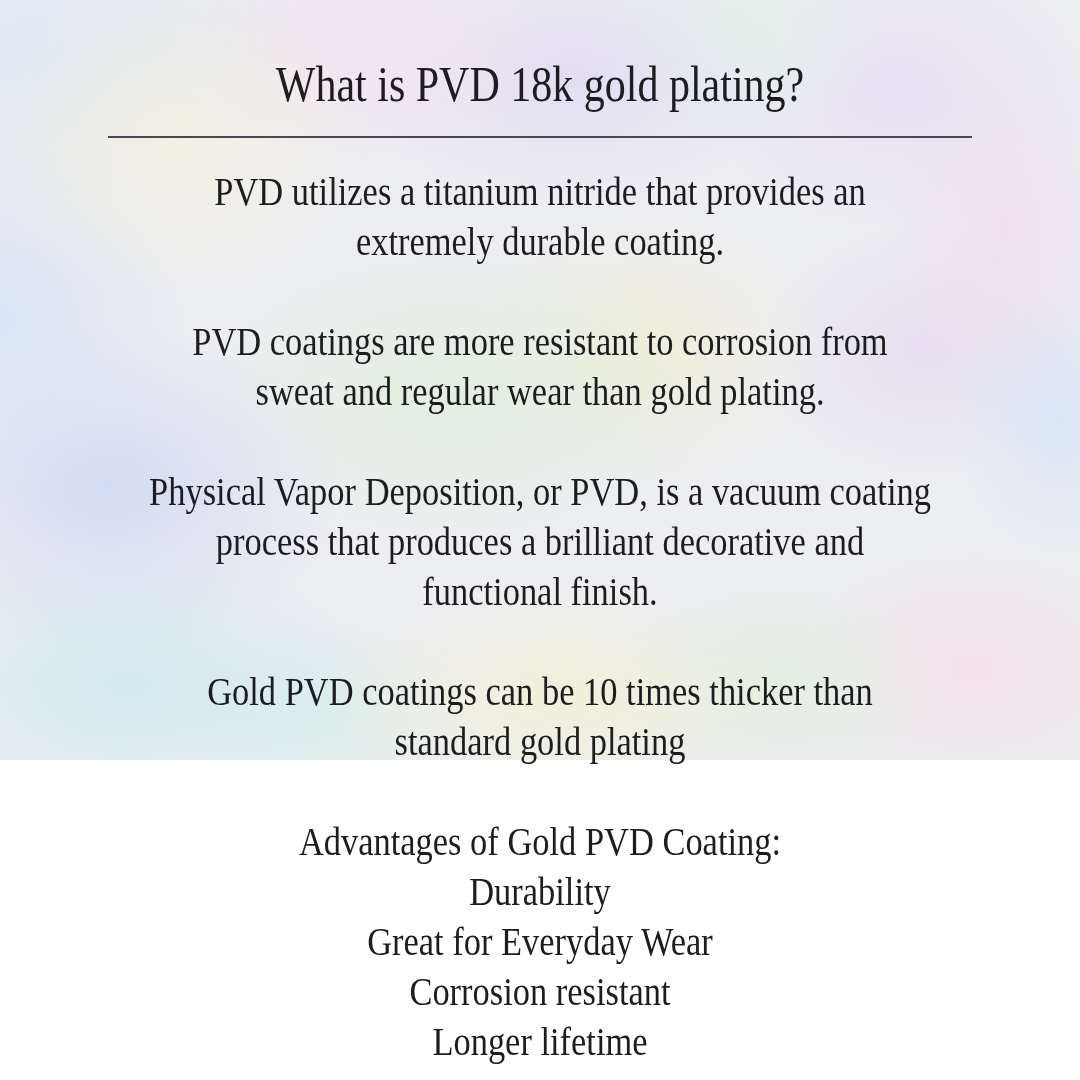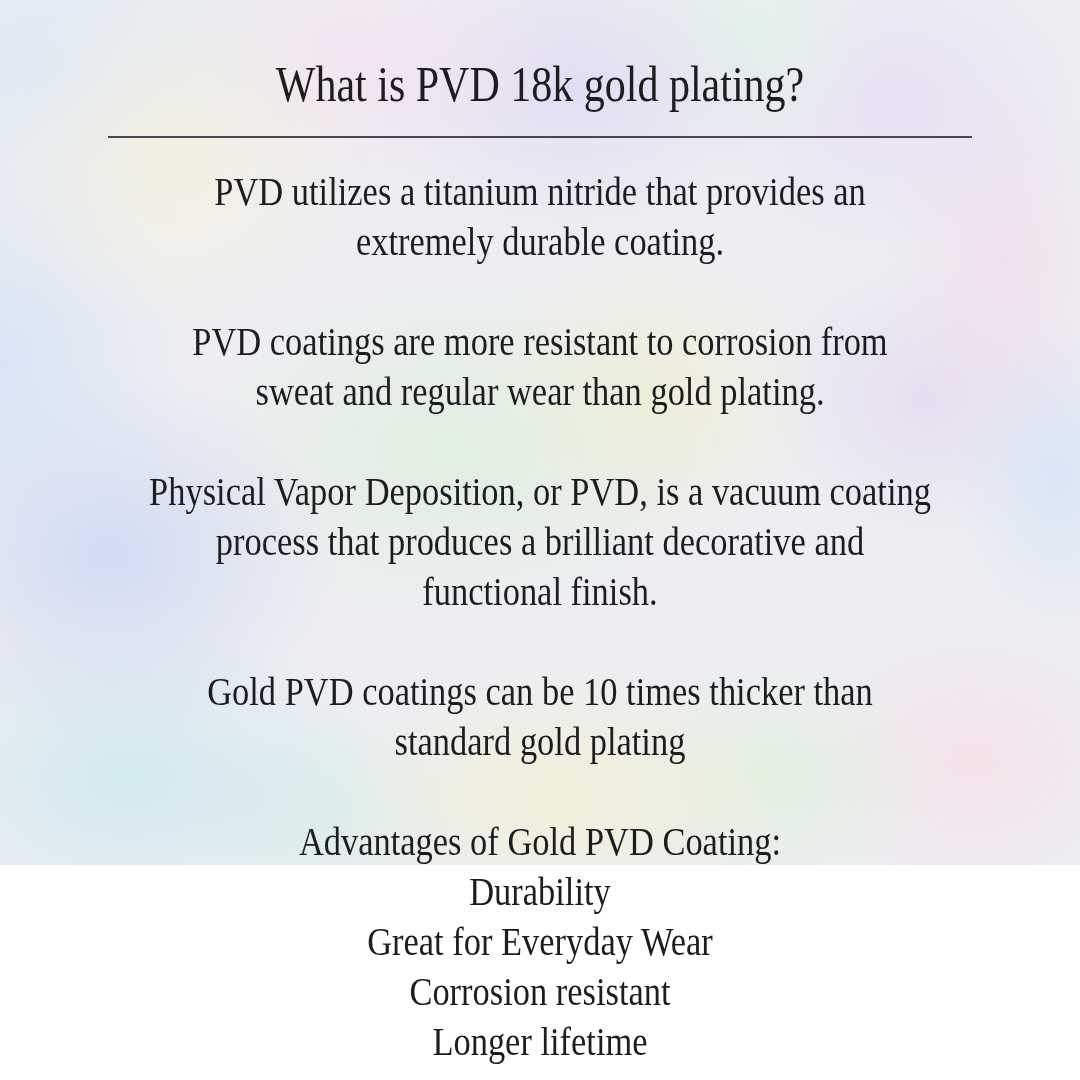--- a/index.html
+++ b/index.html
@@ -6,21 +6,21 @@
   body {
     width: 1080px;
     height: 1080px;
     overflow: hidden;
     font-family: "Liberation Serif", serif;
   }
   
   .canvas {
     position: relative;
     width: 1080px;
-    height: 865px;
+    height: 760px;
     background-color: #edeef2;
     background-image:
       radial-gradient(26% 30% at 16% 18%, rgba(246,241,220,0.75) 0%, rgba(246,241,220,0) 70%),
       radial-gradient(34% 30% at 4% 8%,   rgba(220,232,246,0.90) 0%, rgba(220,232,246,0) 72%),
       radial-gradient(26% 22% at 33% 7%,  rgba(243,226,240,0.85) 0%, rgba(243,226,240,0) 70%),
       radial-gradient(28% 24% at 53% 10%, rgba(226,219,243,0.90) 0%, rgba(226,219,243,0) 72%),
       radial-gradient(20% 20% at 68% 5%,  rgba(225,244,233,0.85) 0%, rgba(225,244,233,0) 70%),
       radial-gradient(26% 26% at 83% 12%, rgba(232,222,244,0.90) 0%, rgba(232,222,244,0) 72%),
       radial-gradient(16% 30% at 93% 30%, rgba(241,221,236,0.80) 0%, rgba(241,221,236,0) 70%),
       radial-gradient(14% 26% at 98% 55%, rgba(214,228,247,0.85) 0%, rgba(214,228,247,0) 70%),

